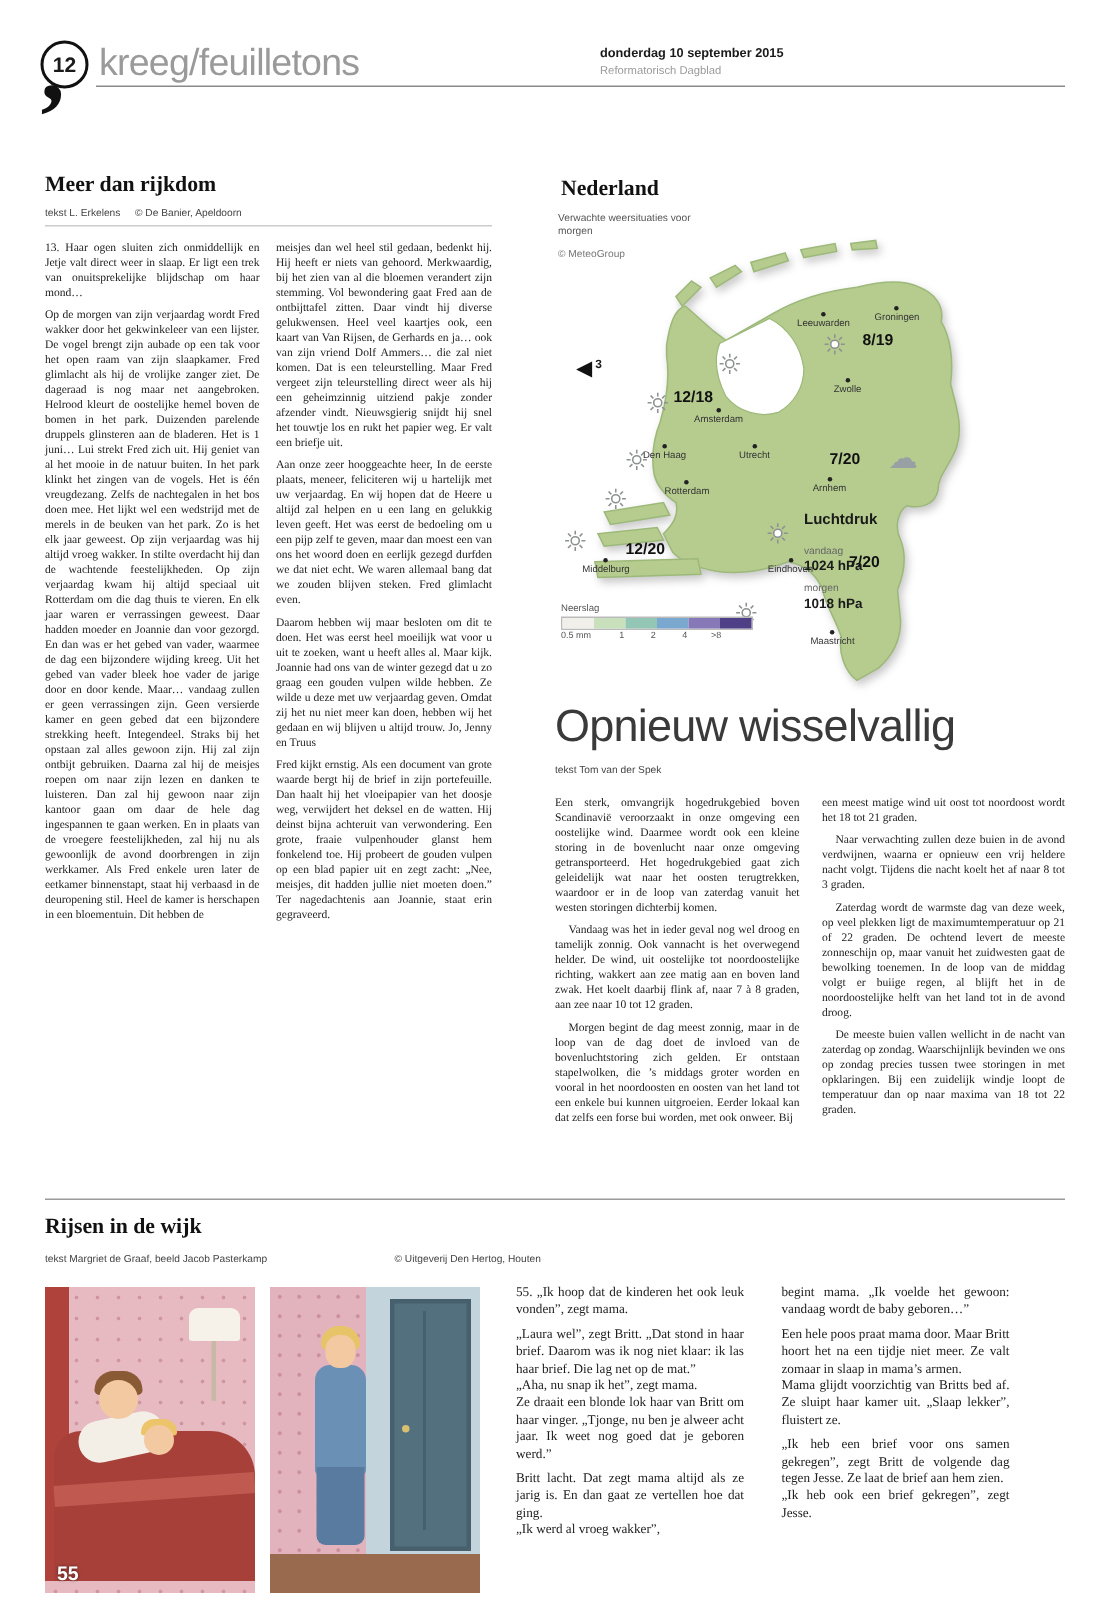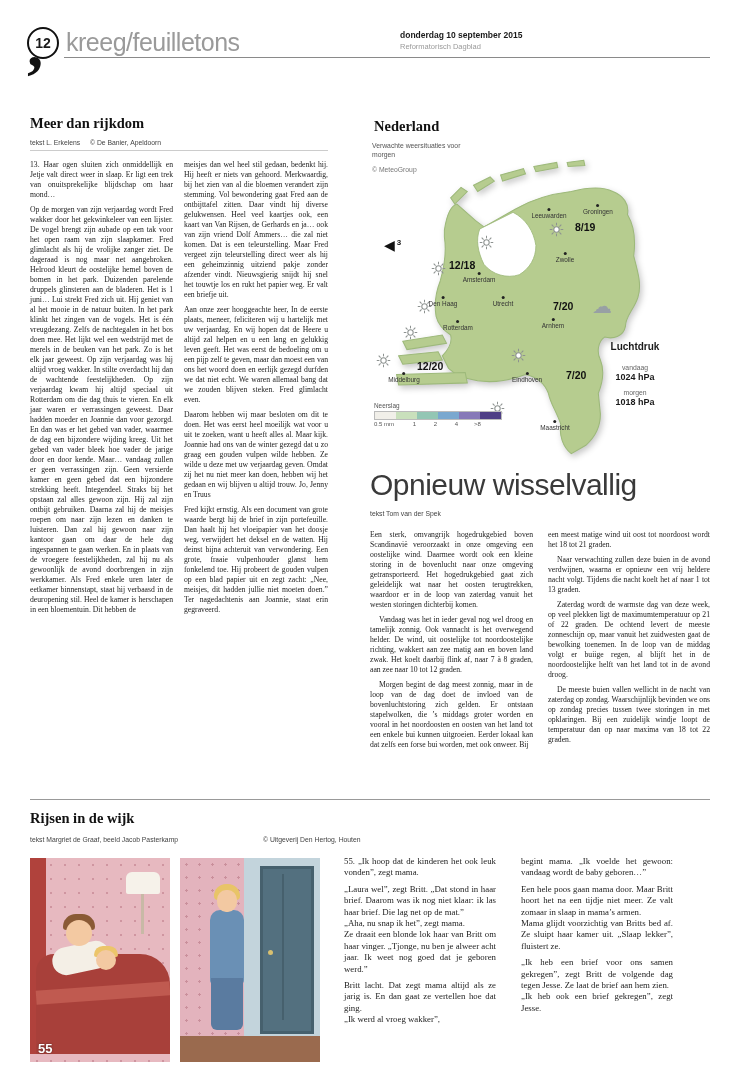--- a/index.html
+++ b/index.html
@@ -35,21 +35,21 @@
        filter:drop-shadow(2px 3px 3px rgba(0,0,0,.22))}
   .sun{position:absolute;width:15px;height:15px}
   .cloud{position:absolute;font-size:20px;color:#98a0a4;line-height:1}
   .city{position:absolute;transform:translateX(-50%);text-align:center;font-size:6.4px;color:#333;white-space:nowrap}
   .city::before{content:"";display:block;width:3px;height:3px;background:#222;border-radius:50%;margin:0 auto 1px}
   .temp{position:absolute;font-size:10.5px;font-weight:bold;color:#111;white-space:nowrap}
   .wind{position:absolute;left:384px;top:238px;display:flex;align-items:flex-start;gap:2px}
   .wind-arrow{font-size:14px;line-height:1;color:#111}
   .wind-num{font-size:8px;font-weight:bold}
 
-  .pressure{position:absolute;left:560px;top:341px;width:150px;text-align:center}
+  .pressure{position:absolute;left:536px;top:341px;width:150px;text-align:left}
   .pr-title{font-size:10px;font-weight:bold}
   .pr-label{font-size:6.8px;color:#666;margin-top:12px}
   .pr-label.second{margin-top:7px}
   .pr-value{font-size:9px;font-weight:bold;margin-top:1px}
 
   .legend{position:absolute;left:374px;top:402px}
   .lg-title{font-size:6.4px;color:#555;margin-bottom:2px}
   .lg-bar{display:flex;width:126px;height:7px;border:1px solid #bbb}
   .lg-bar span{flex:1}
   .lg1{background:#f1efe9}.lg2{background:#c9e0bc}.lg3{background:#93c6b4}
@@ -247,21 +247,21 @@
 <div class="weather-headline">Opnieuw wisselvallig</div>
 <div class="byline" style="left:370px;top:510px">tekst Tom van der Spek</div>
 
 <div class="col" style="left:370px;top:530px;width:163px">
   <p class="p">Een sterk, omvangrijk hogedrukgebied boven Scandinavië veroorzaakt in onze omgeving een oostelijke wind. Daarmee wordt ook een kleine storing in de bovenlucht naar onze omgeving getransporteerd. Het hogedrukgebied gaat zich geleidelijk wat naar het oosten terugtrekken, waardoor er in de loop van zaterdag vanuit het westen storingen dichterbij komen.</p>
   <p class="p gap ind">Vandaag was het in ieder geval nog wel droog en tamelijk zonnig. Ook vannacht is het overwegend helder. De wind, uit oostelijke tot noordoostelijke richting, wakkert aan zee matig aan en boven land zwak. Het koelt daarbij flink af, naar 7 à 8 graden, aan zee naar 10 tot 12 graden.</p>
   <p class="p gap ind">Morgen begint de dag meest zonnig, maar in de loop van de dag doet de invloed van de bovenluchtstoring zich gelden. Er ontstaan stapelwolken, die ’s middags groter worden en vooral in het noordoosten en oosten van het land tot een enkele bui kunnen uitgroeien. Eerder lokaal kan dat zelfs een forse bui worden, met ook onweer. Bij</p>
 </div>
 <div class="col" style="left:548px;top:530px;width:162px">
   <p class="p">een meest matige wind uit oost tot noordoost wordt het 18 tot 21 graden.</p>
-  <p class="p gap ind">Naar verwachting zullen deze buien in de avond verdwijnen, waarna er opnieuw een vrij heldere nacht volgt. Tijdens die nacht koelt het af naar 1 tot 13 graden.</p>
+  <p class="p gap ind">Naar verwachting zullen deze buien in de avond verdwijnen, waarna er opnieuw een vrij heldere nacht volgt. Tijdens die nacht koelt het af naar 8 tot 3 graden.</p>
   <p class="p gap ind">Zaterdag wordt de warmste dag van deze week, op veel plekken ligt de maximumtemperatuur op 21 of 22 graden. De ochtend levert de meeste zonneschijn op, maar vanuit het zuidwesten gaat de bewolking toenemen. In de loop van de middag volgt er buiige regen, al blijft het in de noordoostelijke helft van het land tot in de avond droog.</p>
   <p class="p gap ind">De meeste buien vallen wellicht in de nacht van zaterdag op zondag. Waarschijnlijk bevinden we ons op zondag precies tussen twee storingen in met opklaringen. Bij een zuidelijk windje loopt de temperatuur dan op naar maxima van 18 tot 22 graden.</p>
 </div>
 
 <div class="thin-rule" style="left:30px;top:799px;width:680px;background:#999"></div>
 <div class="art-title" style="left:30px;top:810px">Rijsen in de wijk</div>
 <div class="byline" style="left:30px;top:836px">tekst Margriet de Graaf, beeld Jacob Pasterkamp</div>
 <div class="byline" style="left:263px;top:836px">© Uitgeverij Den Hertog, Houten</div>
 
 <div class="panel" style="left:30px;top:858px">
@@ -295,17 +295,17 @@
 <div class="serial-col" style="left:344px;top:856px;width:152px">
   <p class="p">55. „Ik hoop dat de kinderen het ook leuk vonden”, zegt mama.</p>
   <p class="p gap">„Laura wel”, zegt Britt. „Dat stond in haar brief. Daarom was ik nog niet klaar: ik las haar brief. Die lag net op de mat.”</p>
   <p class="p">„Aha, nu snap ik het”, zegt mama.</p>
   <p class="p">Ze draait een blonde lok haar van Britt om haar vinger. „Tjonge, nu ben je alweer acht jaar. Ik weet nog goed dat je geboren werd.”</p>
   <p class="p gap">Britt lacht. Dat zegt mama altijd als ze jarig is. En dan gaat ze vertellen hoe dat ging.</p>
   <p class="p">„Ik werd al vroeg wakker”,</p>
 </div>
 <div class="serial-col" style="left:521px;top:856px;width:152px">
   <p class="p">begint mama. „Ik voelde het gewoon: vandaag wordt de baby geboren…”</p>
-  <p class="p gap">Een hele poos gaan mama door. Maar Britt hoort het na een tijdje niet meer. Ze valt zomaar in slaap in mama’s armen.</p>
+  <p class="p gap">Een hele poos praat mama door. Maar Britt hoort het na een tijdje niet meer. Ze valt zomaar in slaap in mama’s armen.</p>
   <p class="p">Mama glijdt voorzichtig van Britts bed af. Ze sluipt haar kamer uit. „Slaap lekker”, fluistert ze.</p>
   <p class="p gap">„Ik heb een brief voor ons samen gekregen”, zegt Britt de volgende dag tegen Jesse. Ze laat de brief aan hem zien.</p>
   <p class="p">„Ik heb ook een brief gekregen”, zegt Jesse.</p>
 </div>
 
 </body></html>

